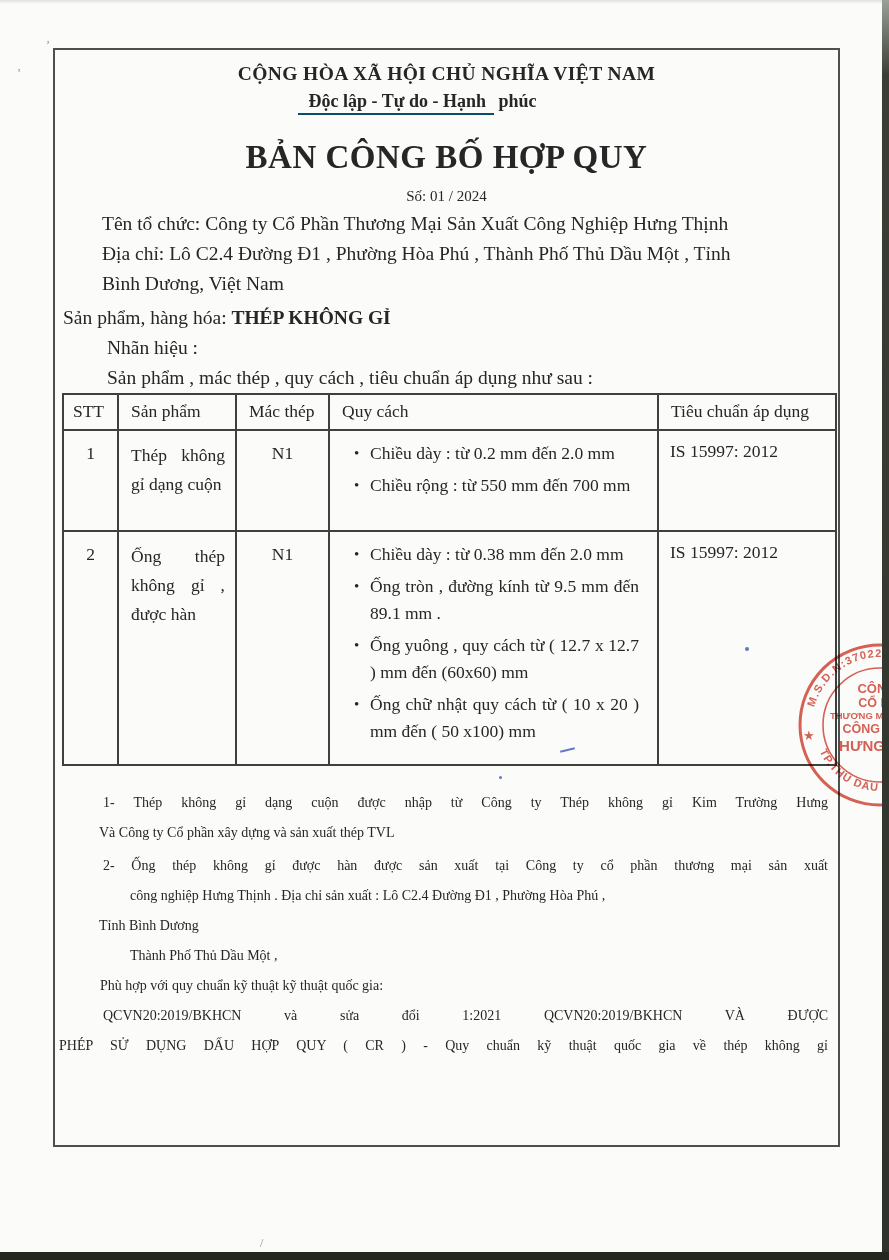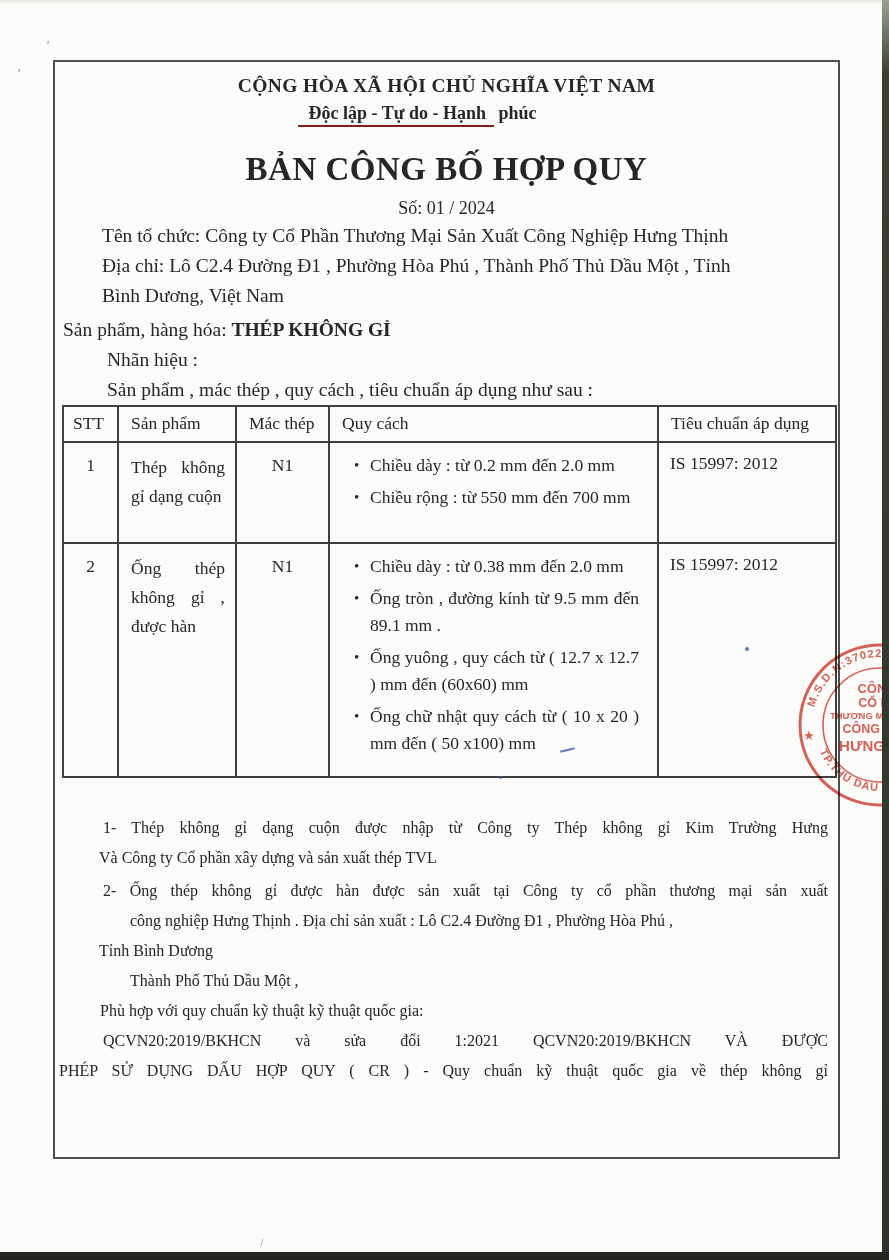--- a/index.html
+++ b/index.html
@@ -18,29 +18,29 @@
   .right-bar {
     position:absolute; top:0; right:0; width:7px; height:1260px; z-index:30;
     background:linear-gradient(180deg,#9ba096 0px,#6a6f64 38px,#3a3e35 75px,#2e322a 100%);
   }
   .bottom-bar {
     position:absolute; left:0; bottom:0; width:889px; height:8px; z-index:30;
     background:#23271f;
   }
   
   .doc {
-    position:absolute; left:53px; top:60px; width:787px; height:1099px;
+    position:absolute; left:53px; top:48px; width:787px; height:1099px;
     border:2px solid #4d504c; box-sizing:border-box; background:transparent;
   }
   .center { text-align:center; }
   .republic { margin-top:12px; font-size:19.5px; line-height:24px; font-weight:bold; letter-spacing:.4px; }
   .motto { margin-top:4px; font-size:18px; line-height:23px; font-weight:bold; transform:translateX(-29px); }
-  .motto .ul { border-bottom:2px solid #7f1d1d; padding:0 8px 2px 10px;font-family:Liberation Serif, serif; }
+  .motto .ul { border-bottom:2px solid #0c4a6e; padding:0 8px 2px 10px;font-family:Liberation Serif, serif; }
   .doc-title { margin-top:28px; font-size:33px; line-height:32px; font-weight:bold; letter-spacing:.5px; }
-  .doc-number { margin-top:10px; font-size:18px; line-height:26px; }
+  .doc-number { margin-top:10px; font-size:15px; line-height:26px; }
   .body-line { font-size:19.5px; line-height:30px; padding-left:47px; padding-right:12px; }
   .info-block { margin-top:0; }
   .pl52 { padding-left:52px; }
   .product-line { margin-top:4px;padding-left:8px; }
   .bold { font-weight:bold; }
   
   table.spec {
     border-collapse:collapse; table-layout:fixed;
     margin:0 0 0 7px; width:773px; font-size:17.5px;
   }
@@ -54,21 +54,21 @@
   tr.r1 { height:101px; } tr.r2 { height:234px; }
   td.stt { text-align:center; padding-top:12px; }
   td.sp  { padding:10px 10px 0 12px; text-align:justify; line-height:29px; }
   td.mt  { text-align:center; padding-top:12px; }
   td.qc  { padding:9px 16px 0 24px; }
   td.tc  { padding:10px 6px 0 11px; }
   .bullet { display:flex; margin-bottom:5px; line-height:27px; }
   .bullet .dot { width:16px; flex:0 0 16px; font-size:15px; }
   .bullet .btxt { flex:1; text-align:justify; padding-right:2px; }
   
-  .notes { margin-top:35px; font-size:16px; }
+  .notes { margin-top:22px; font-size:14px; }
   .nline { line-height:30px; padding-right:10px; }
   .j { text-align:justify; text-align-last:justify; }
   .pl48{padding-left:48px} .pl44{padding-left:44px} .pl75{padding-left:75px}
   .pl45{padding-left:45px} .pl4{padding-left:4px}
   .mt3 { margin-top:3px; }
   
   .stamp {
     position:absolute; left:795px; top:640px; width:170px; height:170px;
     z-index:20; mix-blend-mode:multiply; opacity:.93;
     font-family:"Liberation Sans","DejaVu Sans",sans-serif;

